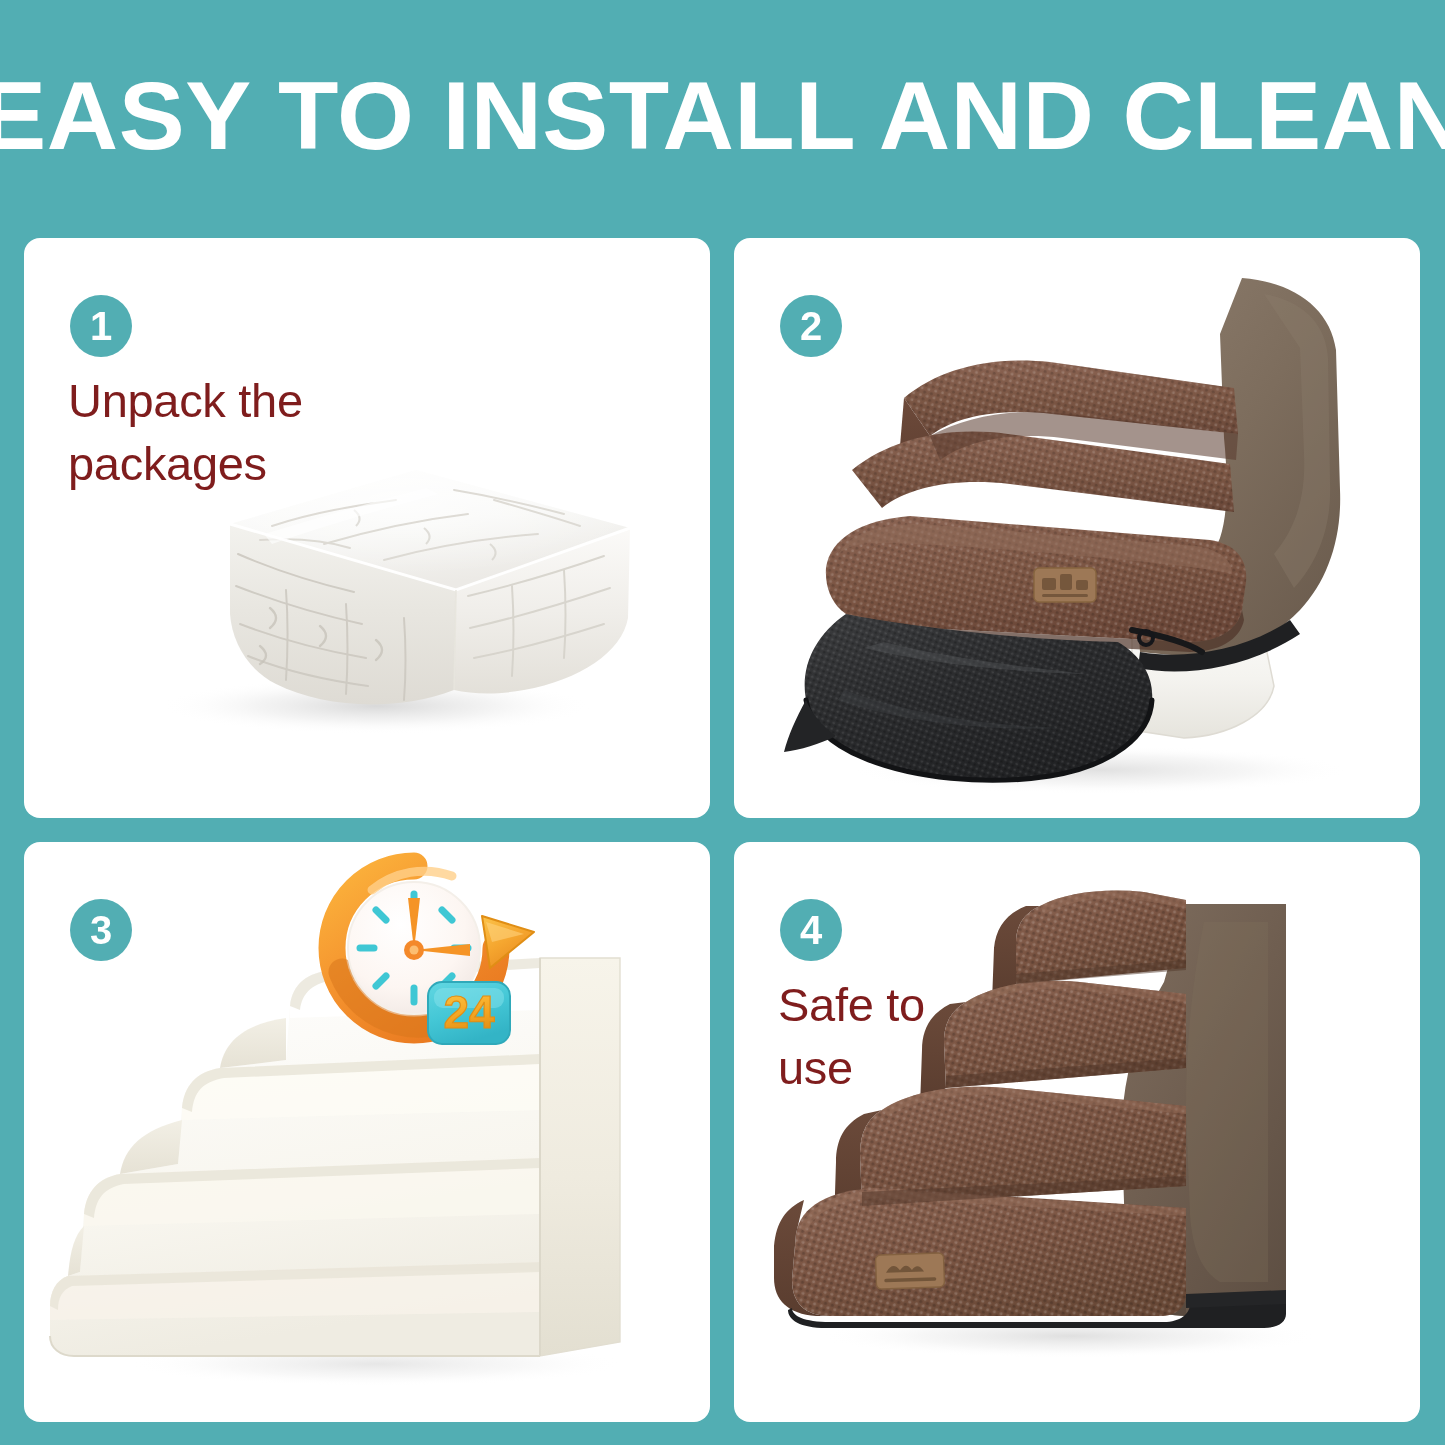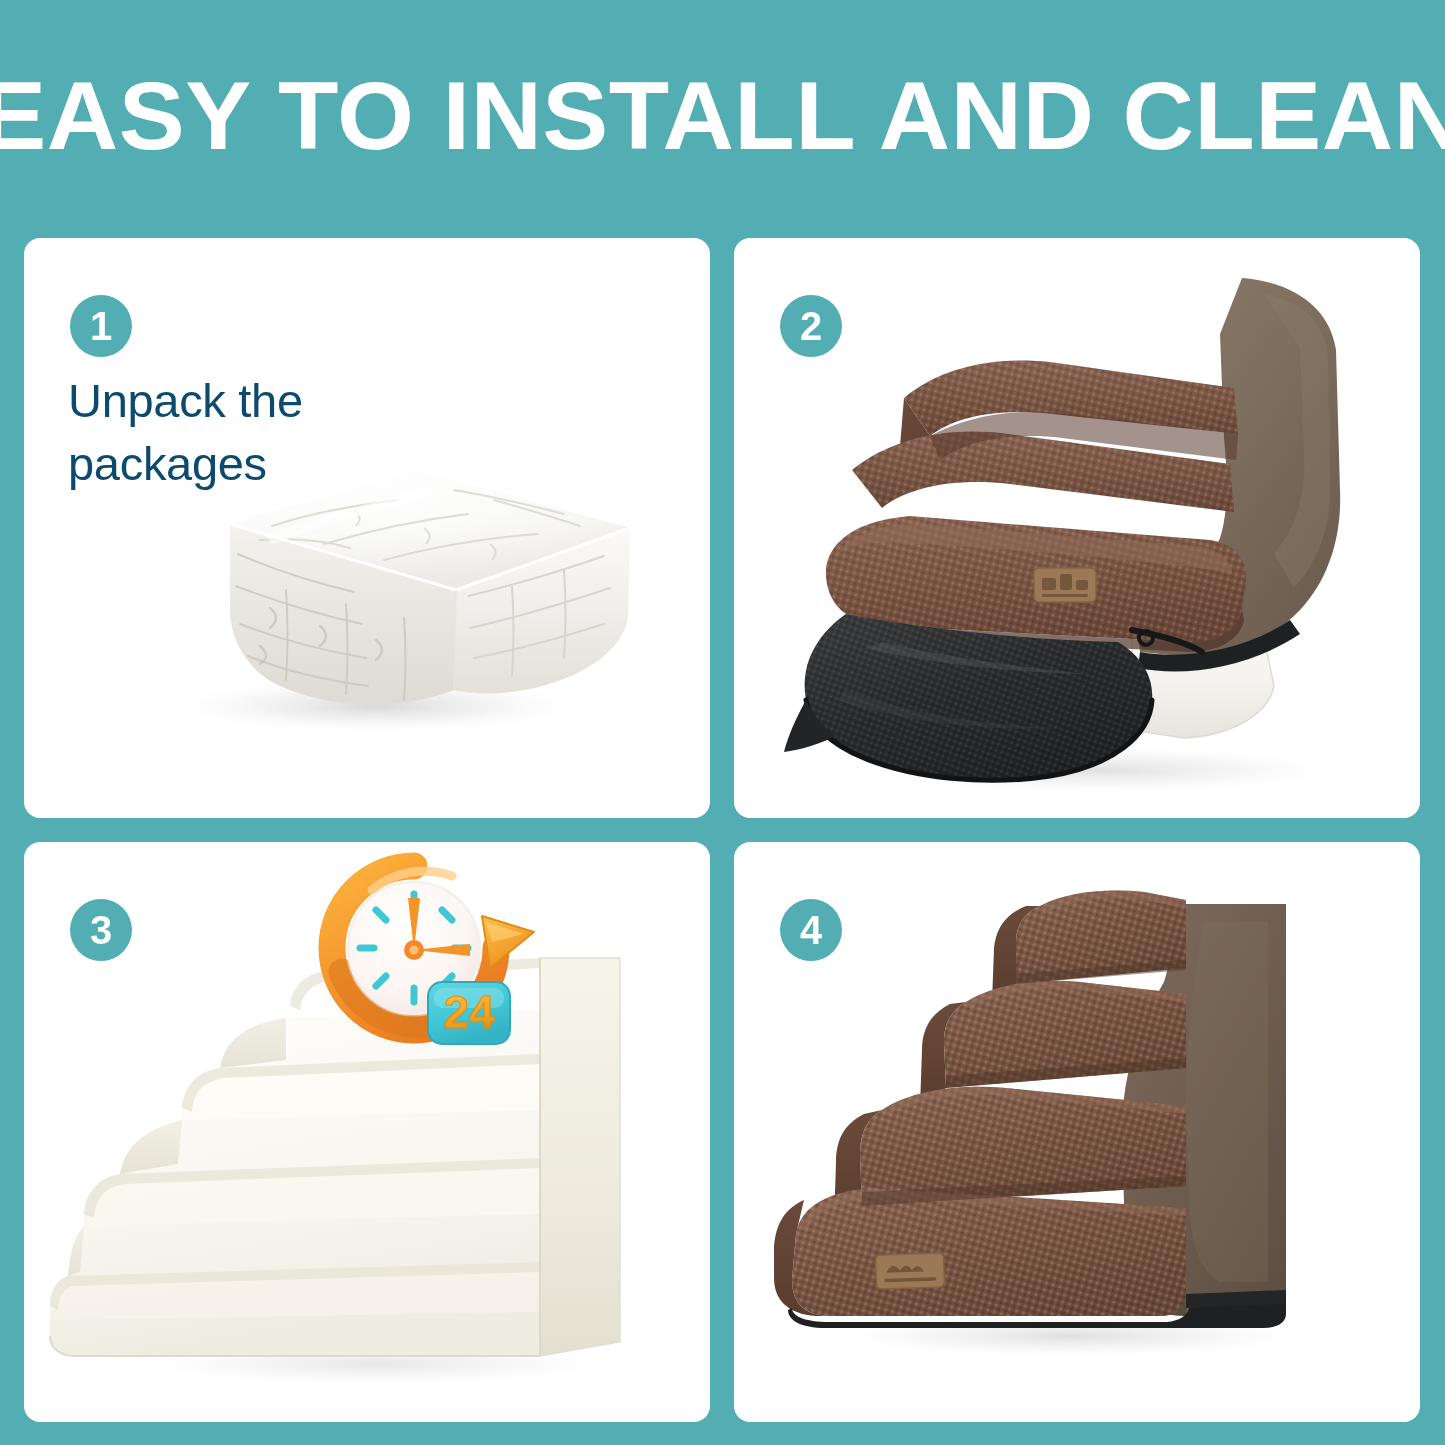--- a/index.html
+++ b/index.html
@@ -85,21 +85,21 @@
     line-height: 1;
     z-index: 6;
   }
 
   
   .step-caption {
     position: absolute;
     left: 44px;
     top: 132px;
     width: 300px;
-    color: #0c4a6e;
+    color: #7f1d1d;
     font-size: 47px;
     line-height: 1.33;
     font-weight: normal;
     letter-spacing: -0.3px;
     z-index: 6;
     white-space: pre-line;
   }
 
   
   .art {
@@ -588,16 +588,18 @@
             <rect x="142" y="412" width="68" height="34" rx="5" fill="none" stroke="#836140" stroke-width="1.4" transform="rotate(-2 176 429)"></rect>
             <g transform="rotate(-2 176 429)" fill="#6b4f35" opacity="0.85">
               <path d="M152,430 q7,-12 14,-2 q6,-9 12,0 q6,-8 12,2 Z"></path>
               <rect x="150" y="436" width="52" height="3.5" rx="1.7"></rect>
             </g>
           </g>
         </svg>
       </div>
 
       <div class="step-badge">4</div>
+      <div class="step-caption">Safe to
+use</div>
     </div>
 
   </div>
 </div>
 
 </body></html>

